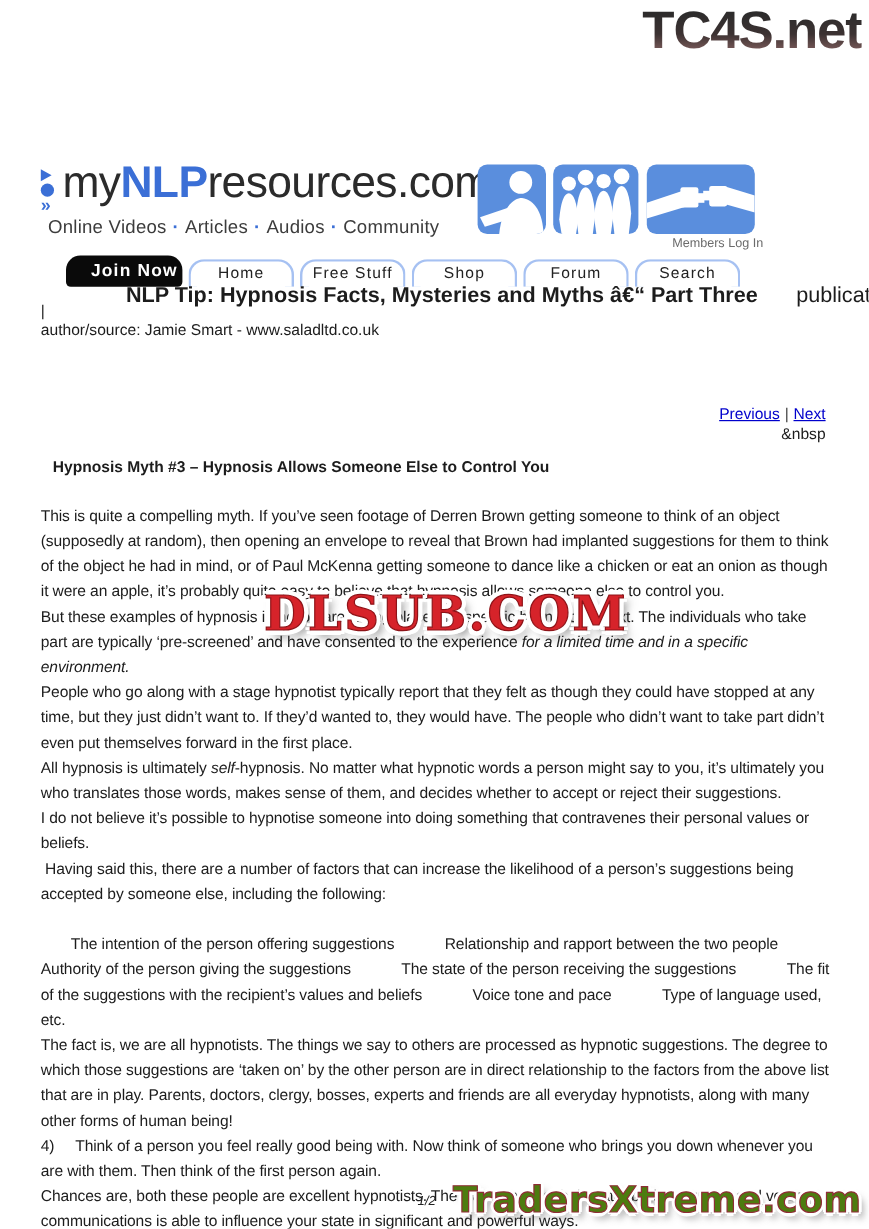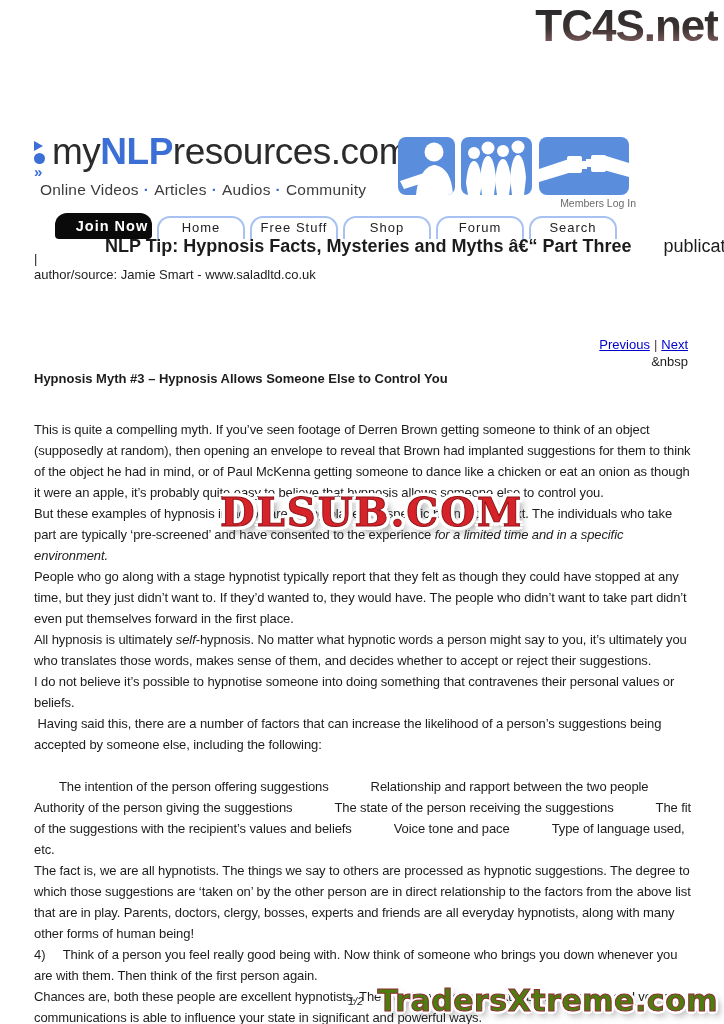--- a/index.html
+++ b/index.html
@@ -46,21 +46,21 @@
 
   
   .title-row{position:absolute;left:105px;top:236px;display:flex;gap:32px;font-size:18px;white-space:nowrap;}
   .t-bold{font-weight:bold;}
   .pipe{position:absolute;left:34px;top:251px;font-size:13px;}
   .author{position:absolute;left:34px;top:267px;font-size:13px;}
   .pagelinks{position:absolute;right:36px;top:337px;font-size:13px;text-align:center;}
   .pagelinks .lnk{color:#0000cc;text-decoration:underline;cursor:pointer;}
   .pagelinks .lsep{color:#444;padding:0 4px;}
   .nbsp{position:absolute;right:36px;top:354px;font-size:13px;}
-  .heading{position:absolute;left:34px;top:371px;margin:0;font-size:13px;font-weight:bold;}
+  .heading{position:absolute;left:34px;top:371px;margin:10px;font-size:13px;font-weight:bold;}
 
   
   .body{position:absolute;left:34px;top:419px;width:660px;font-size:13px;line-height:21px;
         letter-spacing:-0.1px;color:#1c1c1c;}
   .body p{margin:0;}
   .factors{margin:21px 0 0 0 !important;text-indent:25px;}
   .fgap{display:inline-block;width:42px;}
 
   
   .wm-mid{position:absolute;left:220px;top:488px;font-family:"DejaVu Serif",serif;font-weight:bold;

